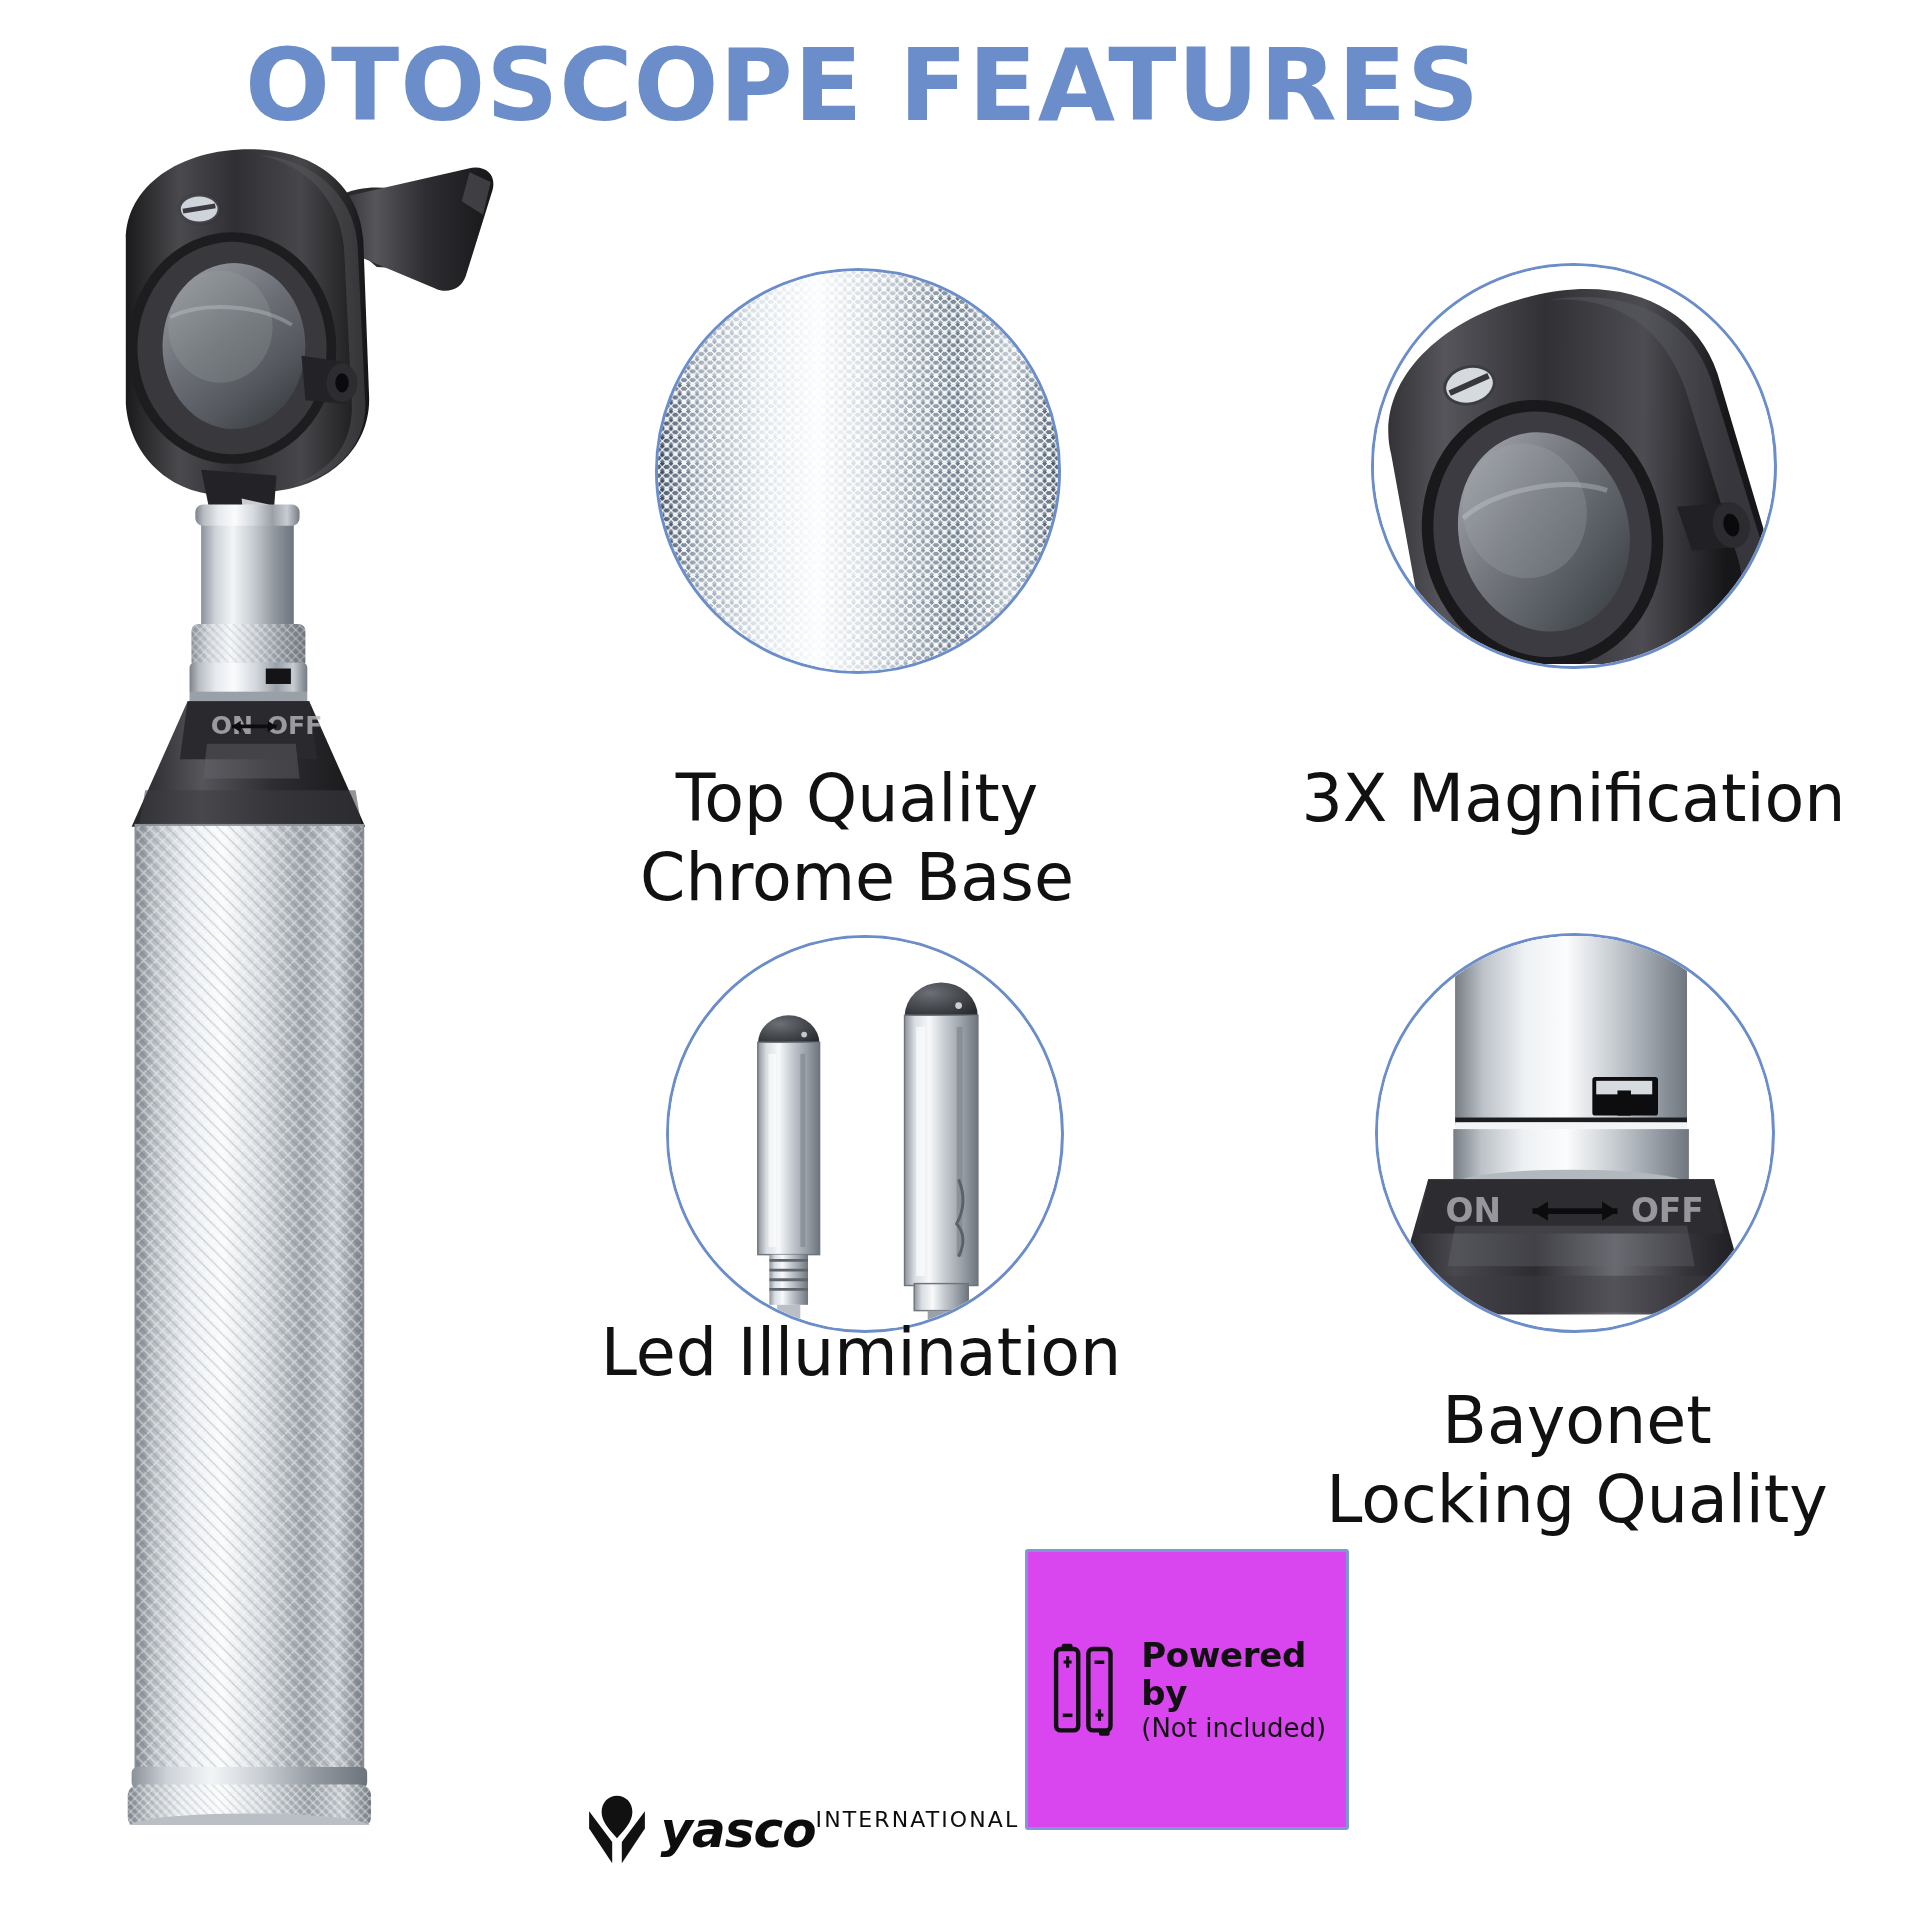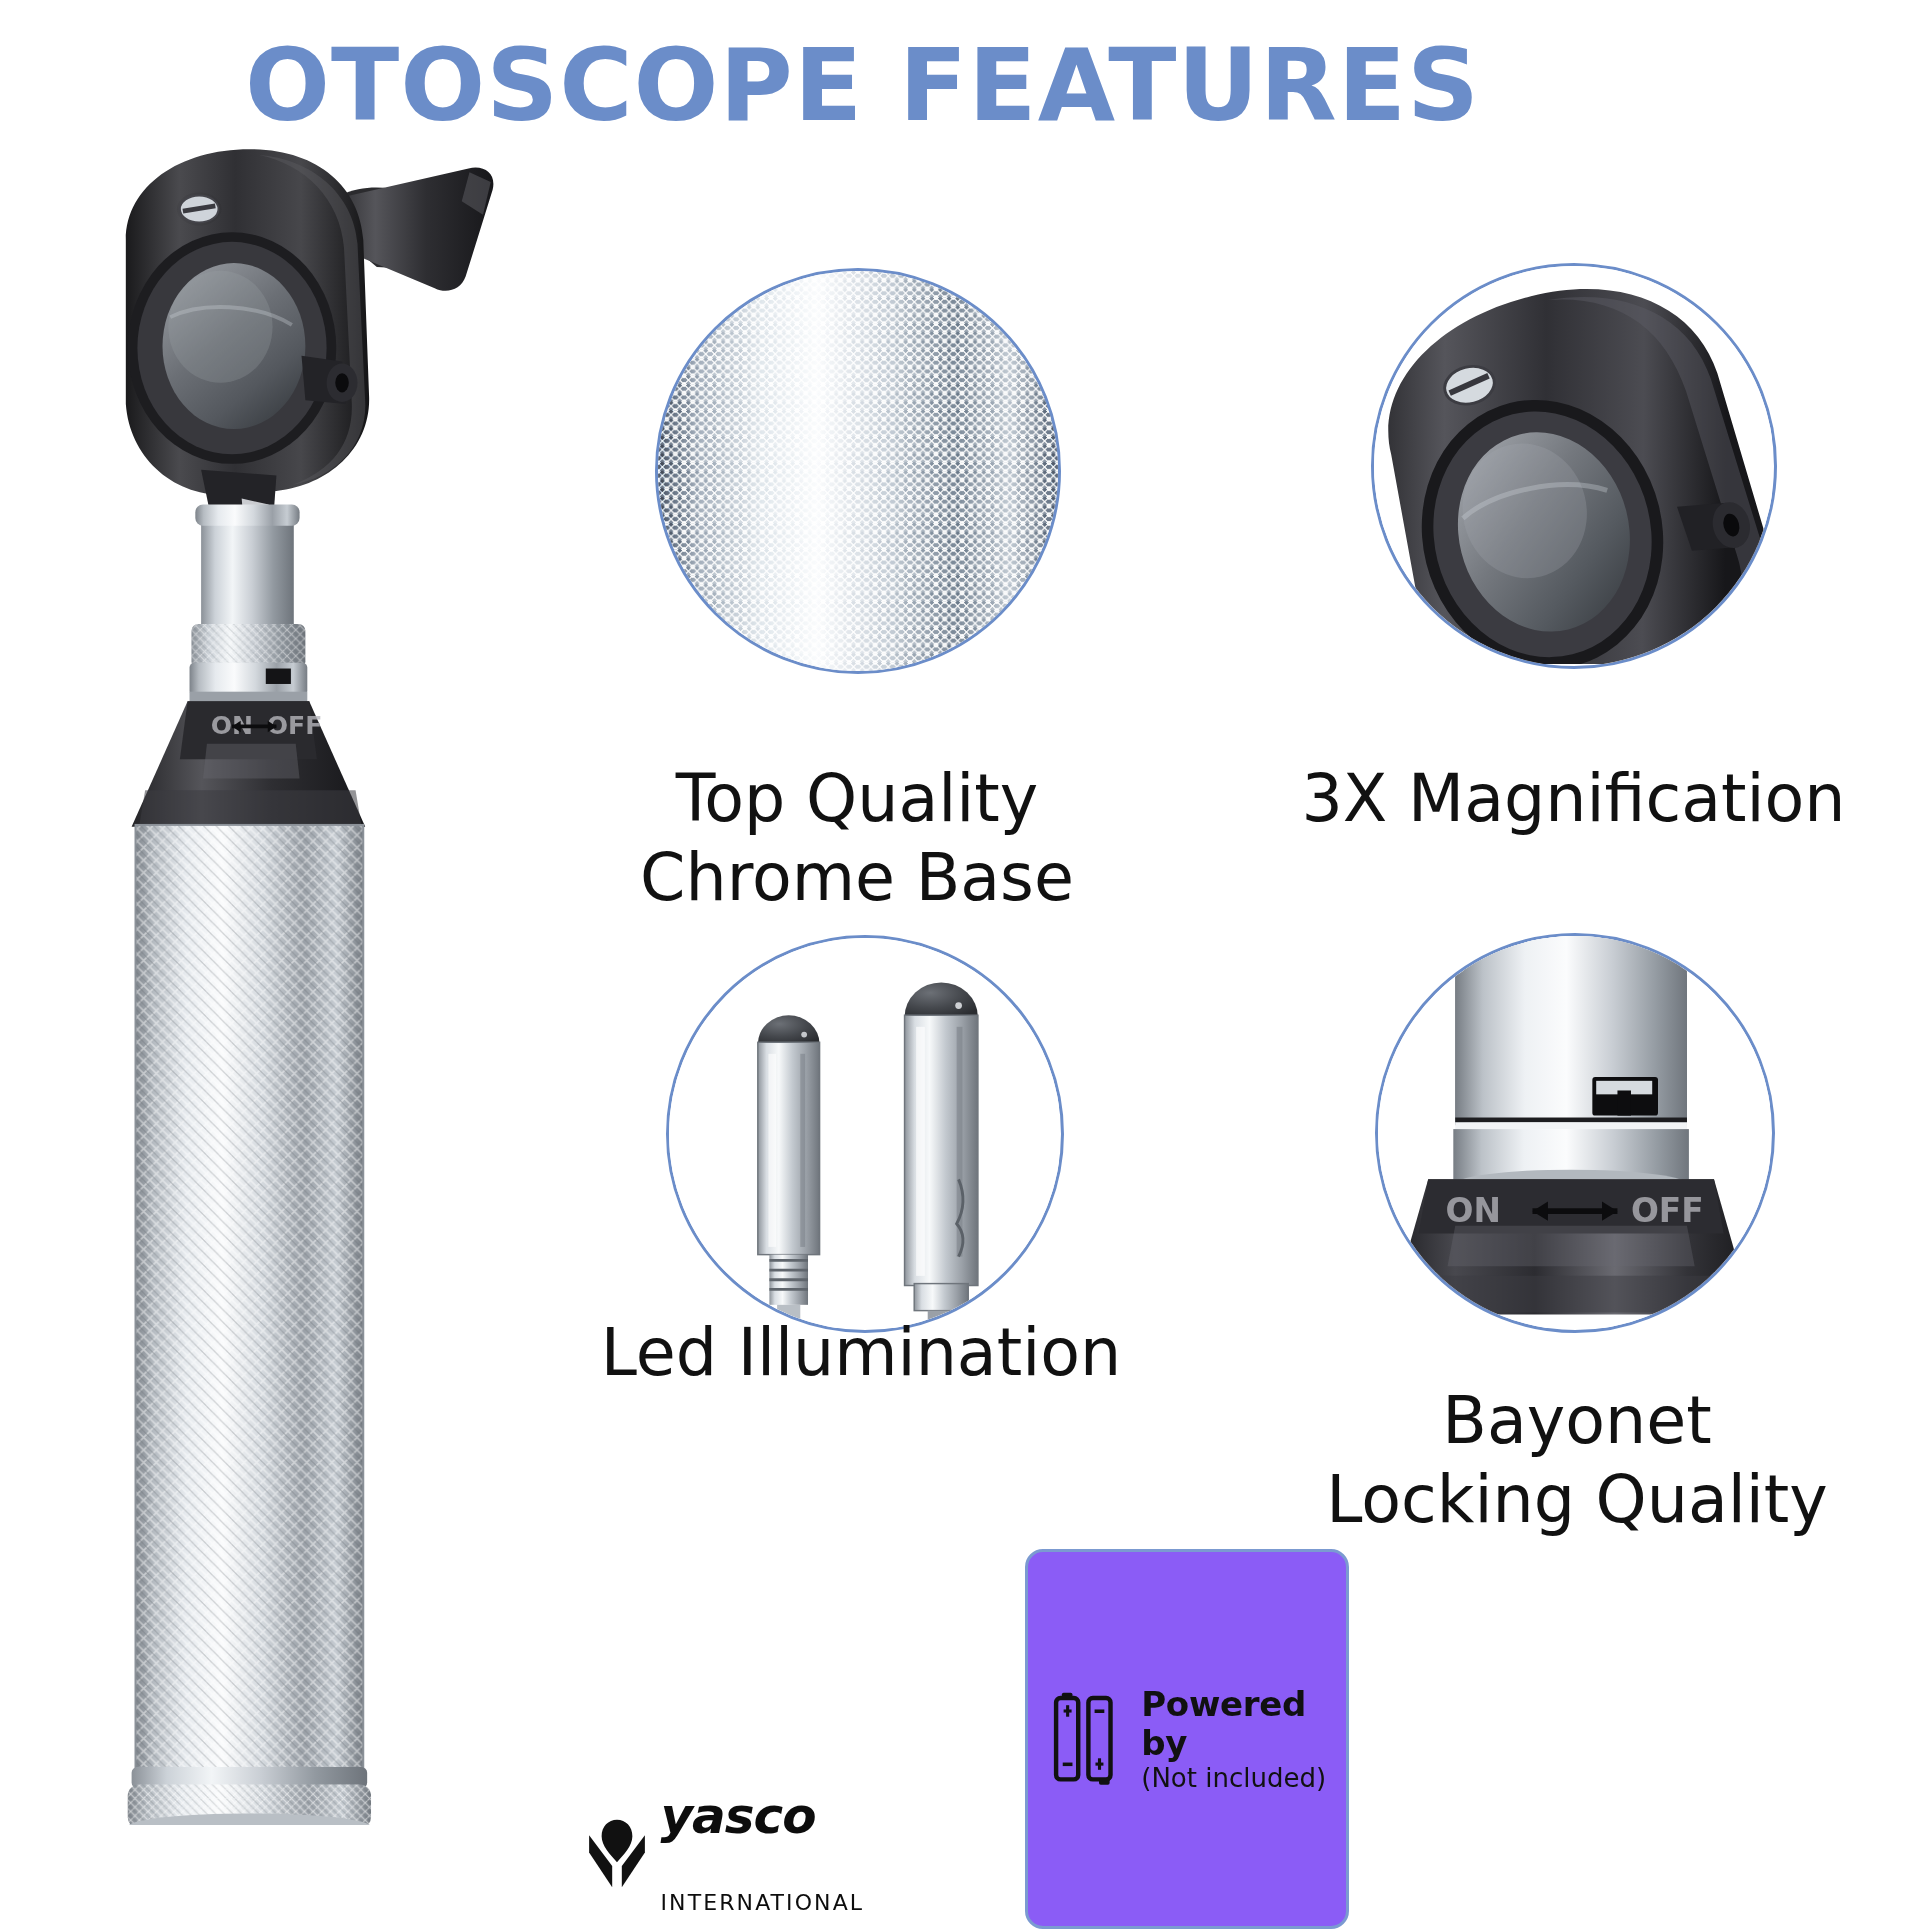--- a/index.html
+++ b/index.html
@@ -79,42 +79,42 @@
   
   #c3 { left: 666px; top: 935px; width: 398px; height: 398px; }
 
   
   #c4 { left: 1375px; top: 933px; width: 400px; height: 400px; }
 
   
   #battery-box {
     position: absolute;
     left: 1025px; top: 1549px;
-    width: 324px; height: 380px;
+    width: 324px; height: 281px;
     border: 3.9px solid #7B9AD1;
-    border-radius: 18px;
-    background: #8b5cf6;
+    border-radius: 3px;
+    background: #d946ef;
   }
   #battery-inner {
     position: absolute;
     left: 25px; top: 50%;
     transform: translateY(-50%);
     display: flex; align-items: center; gap: 21px;
   }
   .bat-text { font-family: "DejaVu Sans", sans-serif; color: #111; }
   .bat-l1, .bat-l2 { font-weight: bold; font-size: 34px; line-height: 1.14; letter-spacing: -0.3px;}
   .bat-l3 { font-size: 26px; line-height: 1.2; }
 
   
   #logo {
     position: absolute;
     left: 587px; top: 1792px;
     display: flex; align-items: center; gap: 13.5px;
   }
-  #logo-words { display: flex; flex-direction: column; gap: 48px; }
+  #logo-words { display: flex; flex-direction: row; }
   #logo-name {
     font-family: "DejaVu Sans", sans-serif;
     font-weight: bold; font-style: italic;
     font-size: 50px; line-height: .96; color: #0d0d0d;
     letter-spacing: -1px;
   }
   #logo-sub {
     font-family: "DejaVu Sans", sans-serif;
     font-weight: normal; font-size: 22px;
     letter-spacing: 2.1px; color: #0d0d0d;

